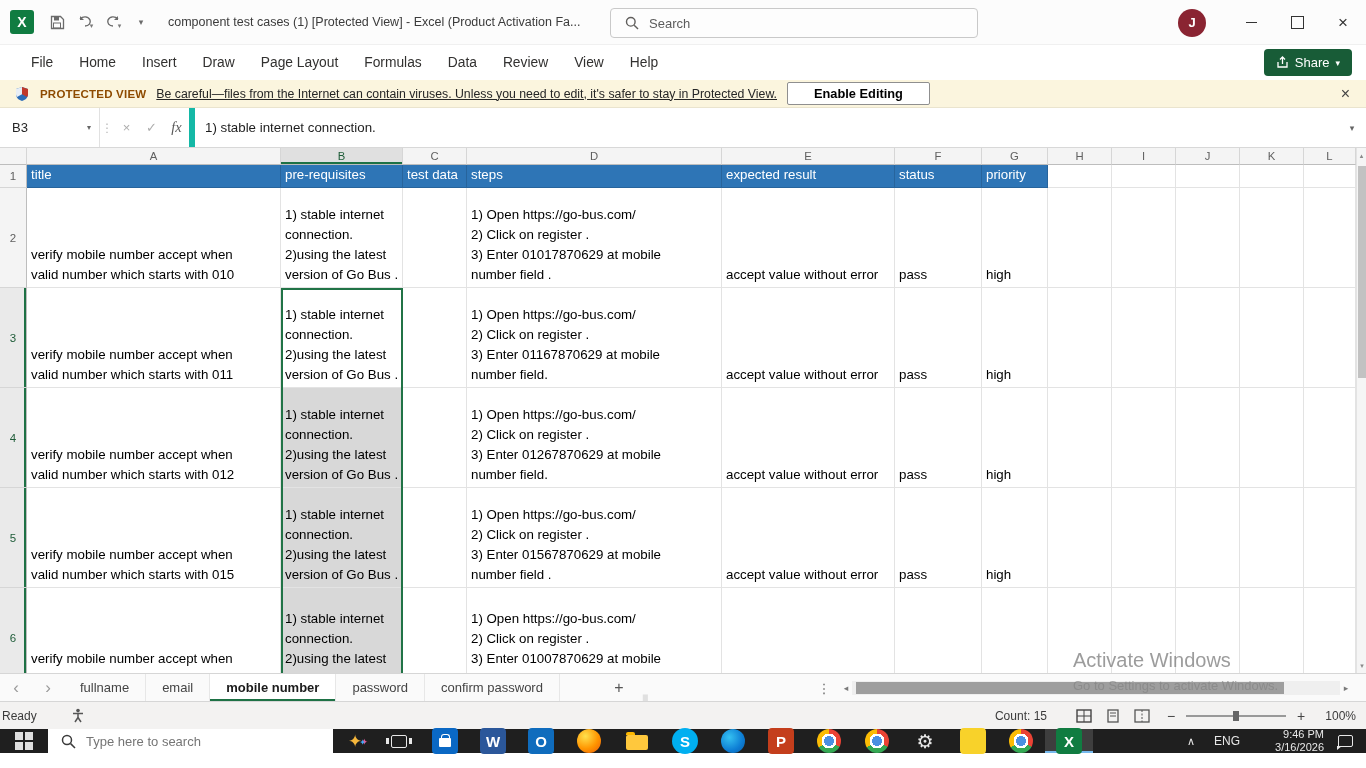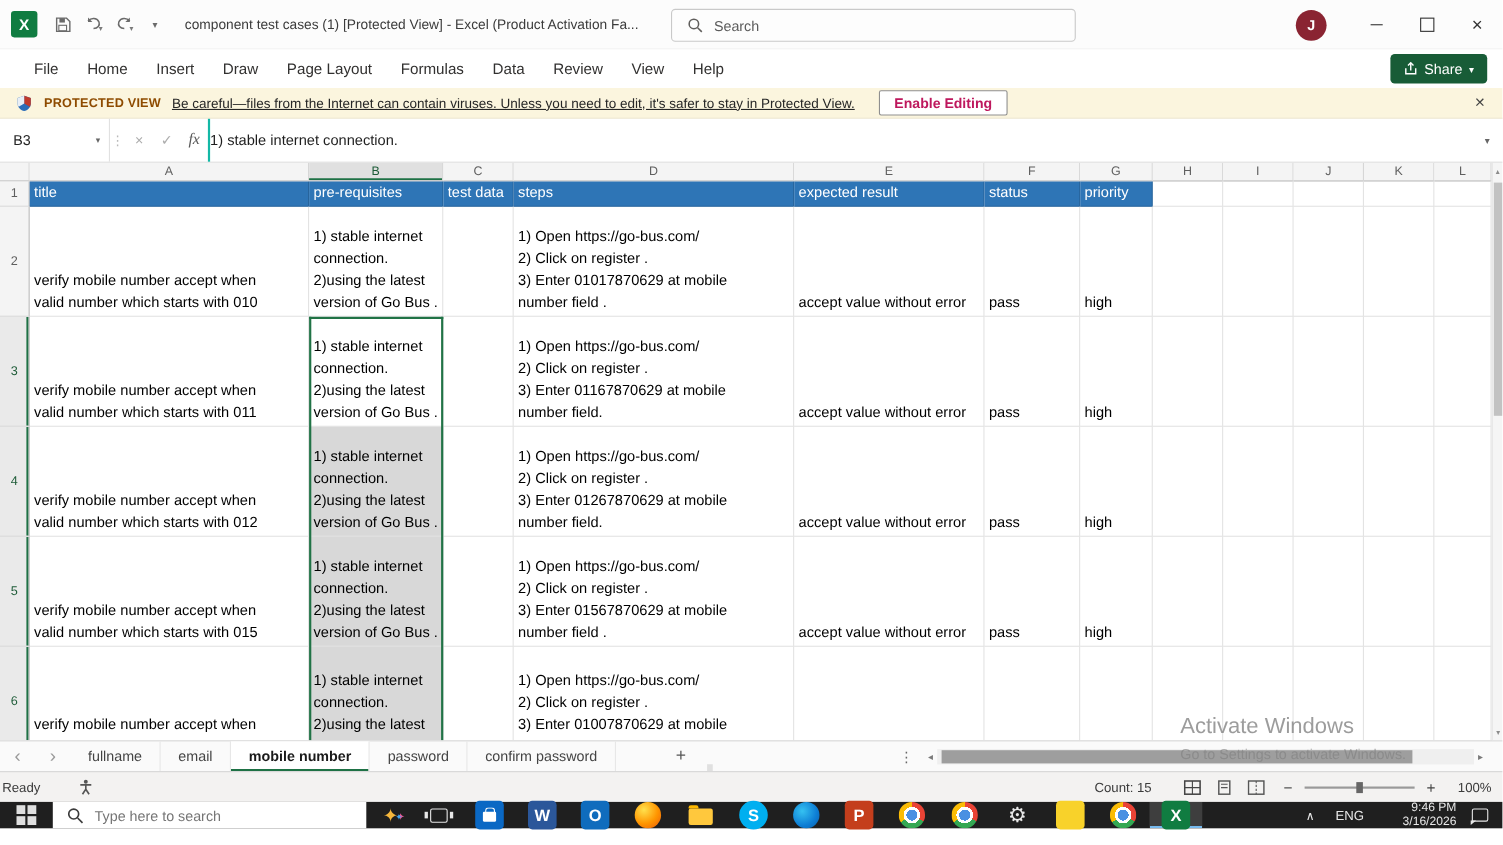--- a/index.html
+++ b/index.html
@@ -25,31 +25,31 @@
   
   .ribbon{height:35px;background:#FFFFFF;display:flex;align-items:center;padding-left:18px;position:relative;}
   .rtab{padding:0 13px;font-size:13.8px;color:#323130;height:100%;display:flex;align-items:center;}
   .share-btn{position:absolute;right:14px;top:4px;height:27px;background:#185C37;border-radius:4px;color:#fff;display:flex;align-items:center;gap:6px;padding:0 12px;font-size:13px;}
   .share-chev{font-size:9px;}
 
   
   .pvbar{height:28px;background:#FBF5DE;display:flex;align-items:center;border-bottom:1px solid #EAE4CE;padding-left:14px;gap:10px;}
   .pv-label{font-size:11.5px;font-weight:700;color:#8E4B00;letter-spacing:.2px;}
   .pv-msg{font-size:12.3px;color:#262626;text-decoration:underline;}
-  .pv-btn{margin-left:12px;font-size:12.8px;color:#be185d;background:#FFFFFF;border:1px solid #8F8F8F;border-radius:2px;padding:3px 13px;font-weight:600;}
+  .pv-btn{margin-left:0;font-size:12.8px;color:#000000;background:#FFFFFF;border:1px solid #8F8F8F;border-radius:2px;padding:3px 26px;font-weight:600;}
   .pv-close{margin-left:auto;margin-right:16px;color:#444;font-size:16px;}
 
   
   .fbar{height:40px;background:#fff;display:flex;align-items:stretch;border-bottom:1px solid #D8D8D8;}
   .namebox{width:100px;display:flex;align-items:center;padding-left:12px;gap:30px;border-right:1px solid #E1E1E1;font-size:13px;color:#262626;position:relative;}
   .namebox .nchev{position:absolute;right:8px;font-size:8px;color:#666;}
   .fsep{width:14px;display:flex;align-items:center;justify-content:center;color:#B9B9B9;font-size:12px;}
   .fico{width:25px;display:flex;align-items:center;justify-content:center;color:#ADADAD;font-size:13px;}
   .fx{font-family:"Liberation Serif",serif;font-style:italic;color:#5A5A5A;font-size:14.5px;}
-  .ftext{flex:1;display:flex;align-items:center;padding-left:0;border-left:2px solid #14b8a6;font-size:13.3px;color:#1E1E1E;}
+  .ftext{flex:1;display:flex;align-items:center;padding-left:10px;border-left:6px solid #14b8a6;font-size:13.3px;color:#1E1E1E;}
   .fchev{width:28px;display:flex;align-items:center;justify-content:center;color:#666;font-size:9px;}
 
   
   .grid{position:relative;height:525px;background:#fff;overflow:hidden;}
   .grow{display:grid;grid-template-columns:27px 254px 122px 64px 255px 173px 87px 66px 64px 64px 64px 64px 52px;}
   .ghead{height:17px;}
   .colh,.corner{font-size:11.3px;color:#5F5F5F;background:#F4F4F4;border-right:1px solid #D6D6D6;border-bottom:1px solid #BDBDBD;display:flex;align-items:center;justify-content:center;}
   .colh.selcol{background:#E0E0E0;box-shadow:inset 0 -2px 0 #1E7145;color:#1E5C38;}
   .rowh{font-size:11.5px;color:#5F5F5F;background:#F4F4F4;border-right:1px solid #BDBDBD;border-bottom:1px solid #D6D6D6;display:flex;align-items:center;justify-content:center;}
   .rowh.selrow{background:#EAEAEA;box-shadow:inset -2px 0 0 #1E7145;color:#1E5C38;}

